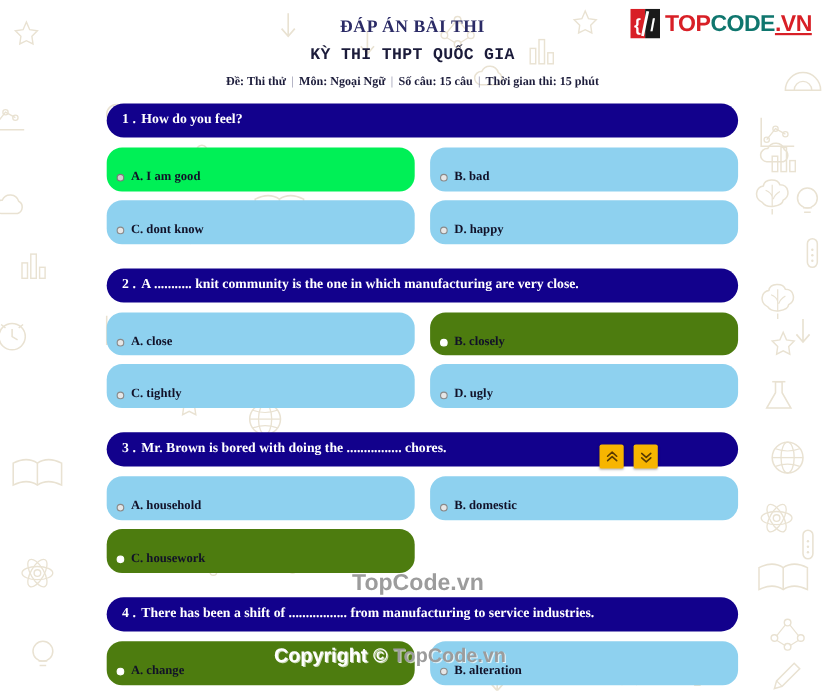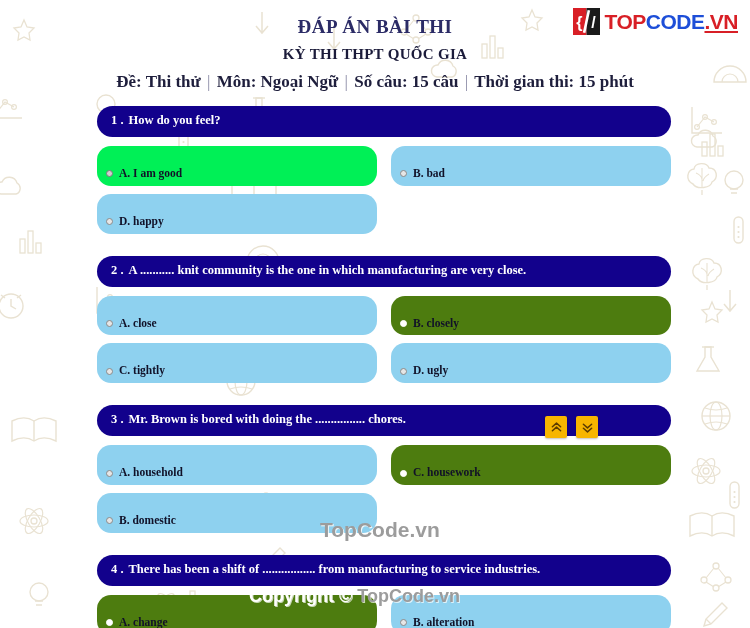--- a/index.html
+++ b/index.html
@@ -21,48 +21,48 @@
   }
   #doodle-bg svg{ width:100%; height:100%; display:block; }
 
   
   .header{
     position:relative; z-index:2;
     padding-top:16px;
     text-align:center;
   }
   .doc-title{
-    font-size:19px; font-weight:bold; letter-spacing:.5px;
+    font-size:16px; font-weight:bold; letter-spacing:.5px;
     color:#2b2b66; margin:0 0 8px 0;
   }
   .exam-name{
     font-size:15px; font-weight:bold; letter-spacing:.3px;
-    color:#1b1b3a; margin:0 0 9px 0;
+    color:#1b1b3a; margin:0 0 9px 0;font-family:Liberation Mono, monospace;
   }
   .meta-line{
-    font-size:17px; font-weight:bold; color:#1e1e3c;
+    font-size:11px; font-weight:bold; color:#1e1e3c;
   }
   .meta-sep{ color:#8a8aa5; font-weight:normal; padding:0 2px; }
 
   .logo{
     position:absolute; top:8px; right:12px;
     display:flex; align-items:center; gap:5px;
     z-index:3;
   }
   .logo-mark{
     width:27px; height:27px; position:relative;
     display:block;
   }
   .logo-text{
     font-family:"Liberation Sans", sans-serif;
     font-size:21px; font-weight:bold; letter-spacing:-.5px;
     line-height:1;
   }
   .lt-top{ color:#d81f26; }
-  .lt-code{ color:#1d4ed8; }
+  .lt-code{ color:#0f766e; }
   .lt-vn{ color:#d81f26;text-decoration:underline; }
 
   
   .quiz{
     position:relative; z-index:2;
     width:574px; margin:14px 0 0 97px;
   }
   .qblock{ margin-bottom:14px; }
 
   .qbar{
@@ -325,20 +325,24 @@
         <div class="ans correct">
           <span class="radio"></span>
           <span>A. I am good</span>
         </div>
         <div class="ans neutral">
           <span class="radio"></span>
           <span>B. bad</span>
         </div>
         <div class="ans neutral">
           <span class="radio"></span>
+          <span>C. dont know</span>
+        </div>
+        <div class="ans neutral">
+          <span class="radio"></span>
           <span>D. happy</span>
         </div>
       </div>
     </div>
     <div class="qblock">
       <div class="qbar">
         <span style="margin-right: 5px;">2 .</span>
         <span class="qbar-text">A ........... knit community is the one in which manufacturing are very close.</span>
       </div>
       <div class="answers">
@@ -381,27 +385,27 @@
               </svg>
             </span>
           </button>
         </div>
       </div>
       <div class="answers">
         <div class="ans neutral">
           <span class="radio"></span>
           <span>A. household</span>
         </div>
+        <div class="ans neutral">
+          <span class="radio"></span>
+          <span>B. domestic</span>
+        </div>
         <div class="ans wrong">
           <span class="radio"></span>
           <span>C. housework</span>
-        </div>
-        <div class="ans neutral">
-          <span class="radio"></span>
-          <span>B. domestic</span>
         </div>
       </div>
     </div>
     <div class="qblock">
       <div class="qbar">
         <span style="margin-right: 5px;">4 .</span>
         <span class="qbar-text">There has been a shift of ................. from manufacturing to service industries.</span>
       </div>
       <div class="answers">
         <div class="ans wrong">

